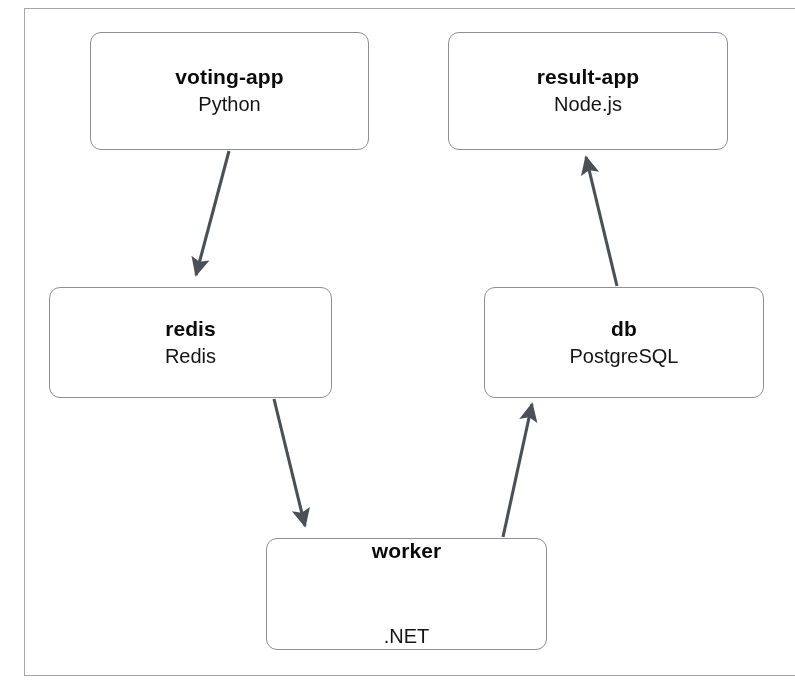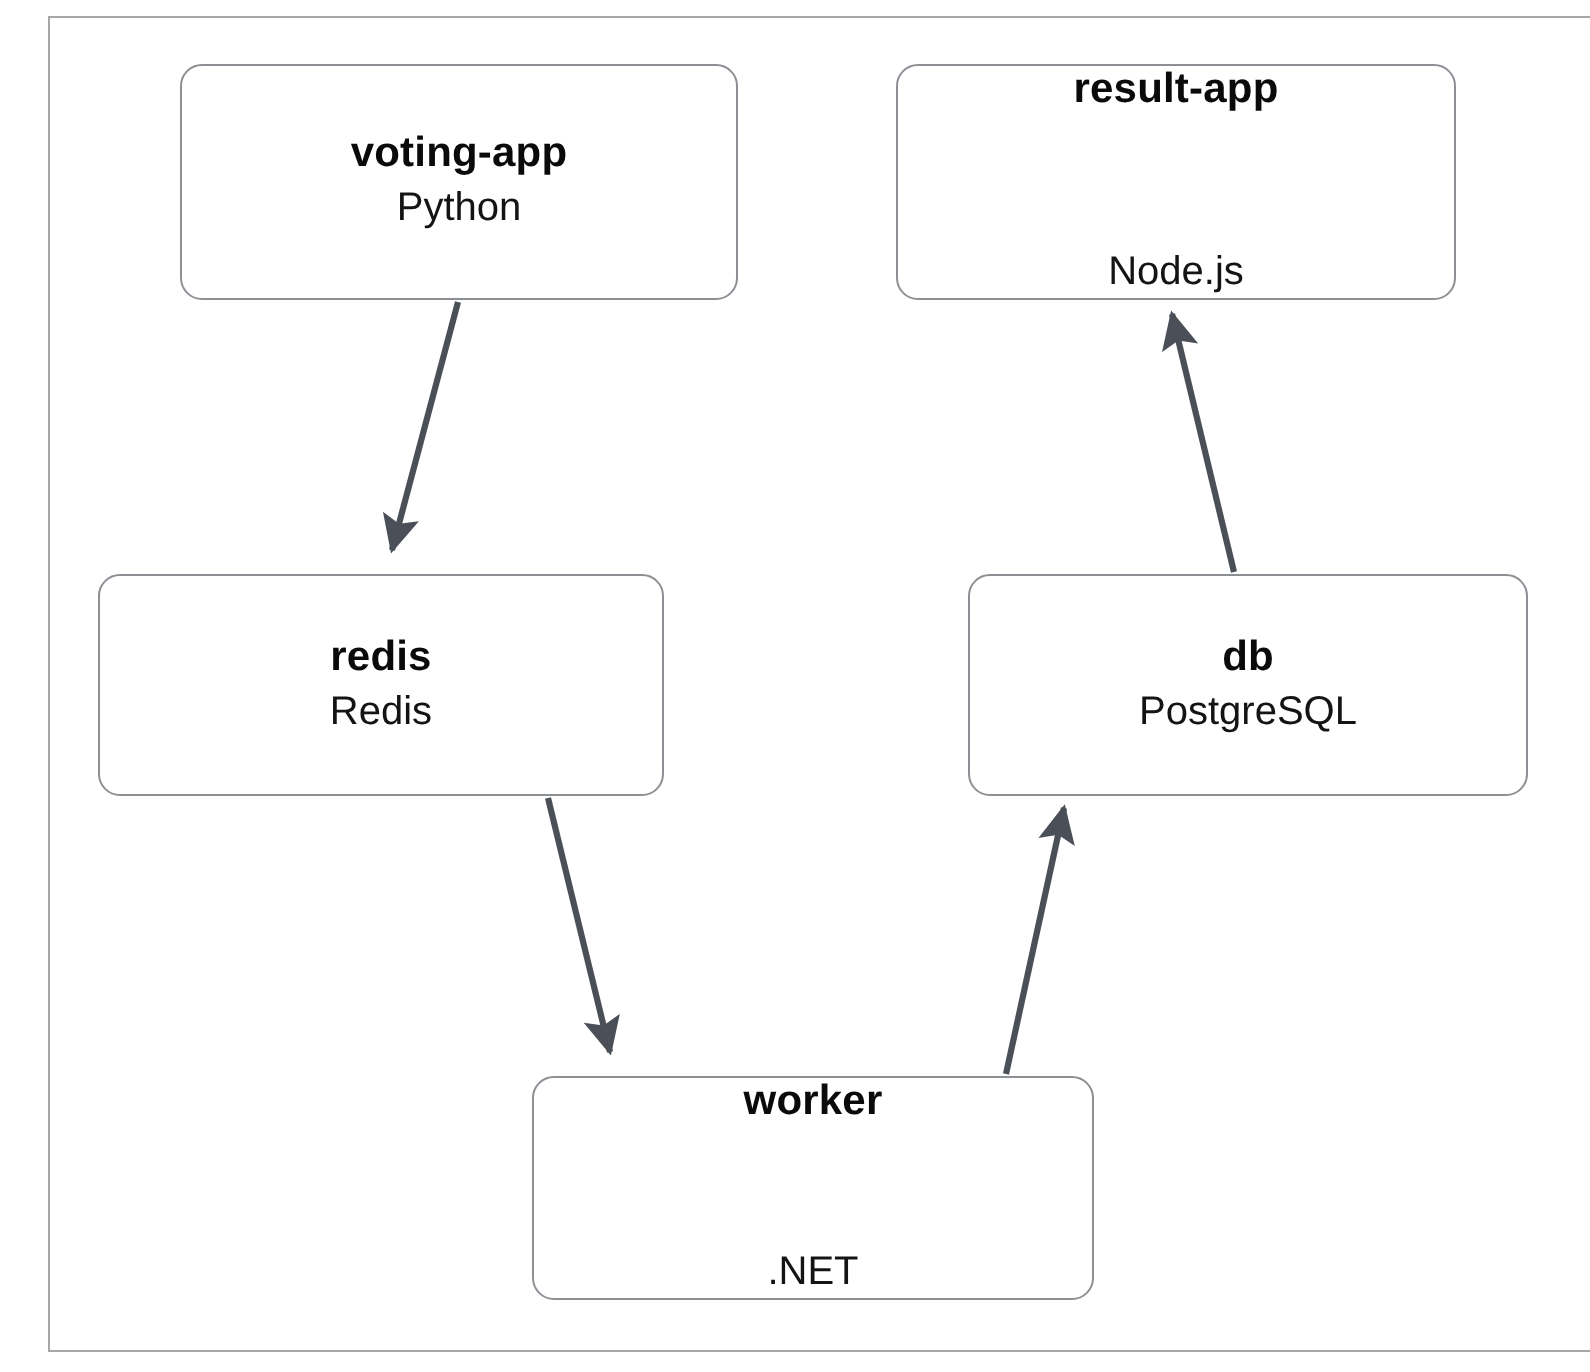--- a/index.html
+++ b/index.html
@@ -84,21 +84,21 @@
     <line x1="487" y1="537" x2="516" y2="404" stroke="#4b5058" stroke-width="3.1" marker-end="url(#arrowhead)"></line>
 
     <line x1="601" y1="286" x2="570" y2="157" stroke="#4b5058" stroke-width="3.1" marker-end="url(#arrowhead)"></line>
   </svg>
 
   <div class="node" style="left:74px; top:32px; width:279px; height:118px;">
     <div class="node-title">voting-app</div>
     <div class="node-subtitle">Python</div>
   </div>
 
-  <div class="node" style="left:432px; top:32px; width:280px; height:118px;justify-content:space-between;">
+  <div class="node" style="left:432px; top:32px; width:280px; height:118px;">
     <div class="node-title">result-app</div>
     <div class="node-subtitle">Node.js</div>
   </div>
 
   <div class="node" style="left:468px; top:287px; width:280px; height:111px;">
     <div class="node-title">db</div>
     <div class="node-subtitle">PostgreSQL</div>
   </div>
 
   <div class="node" style="left:33px; top:287px; width:283px; height:111px;">

